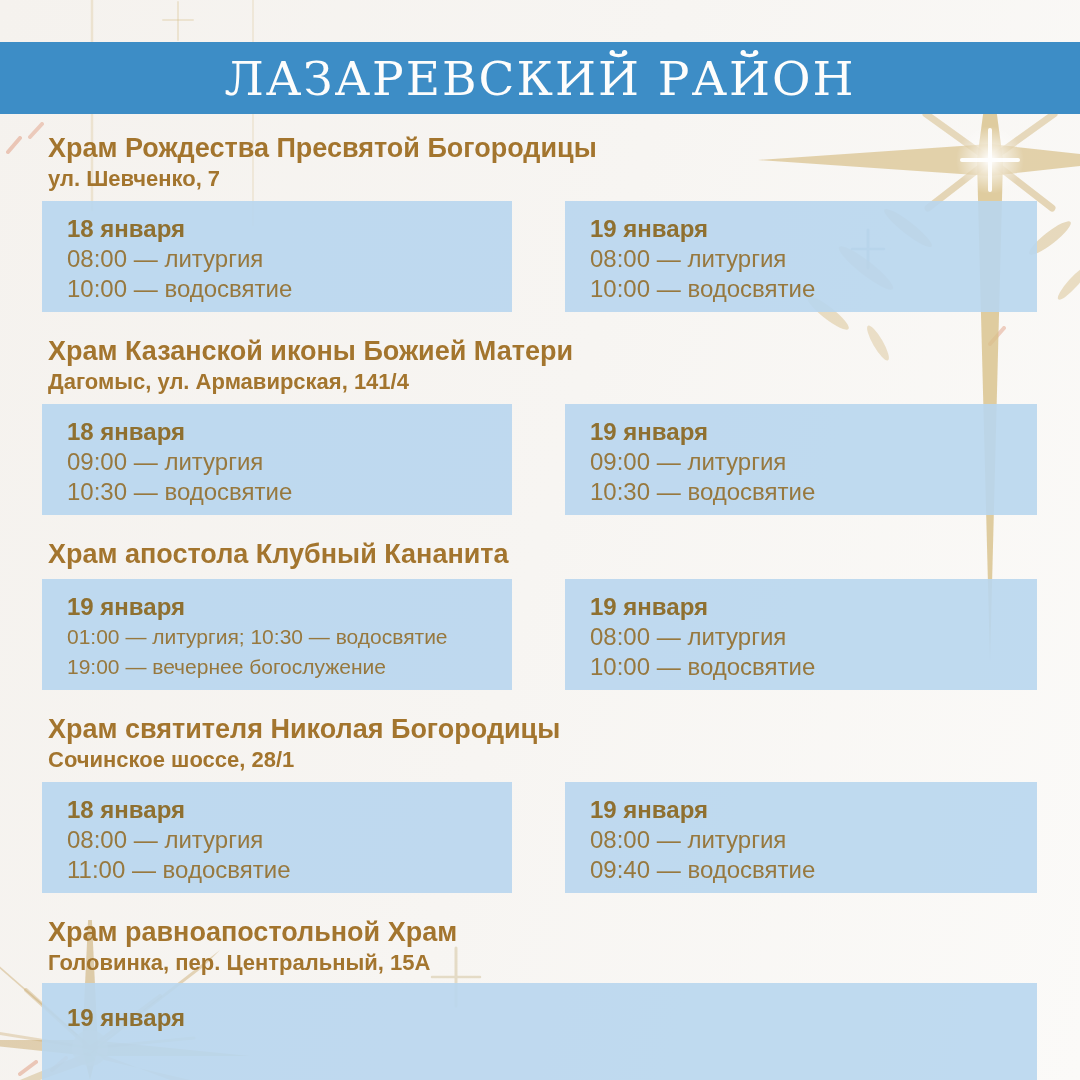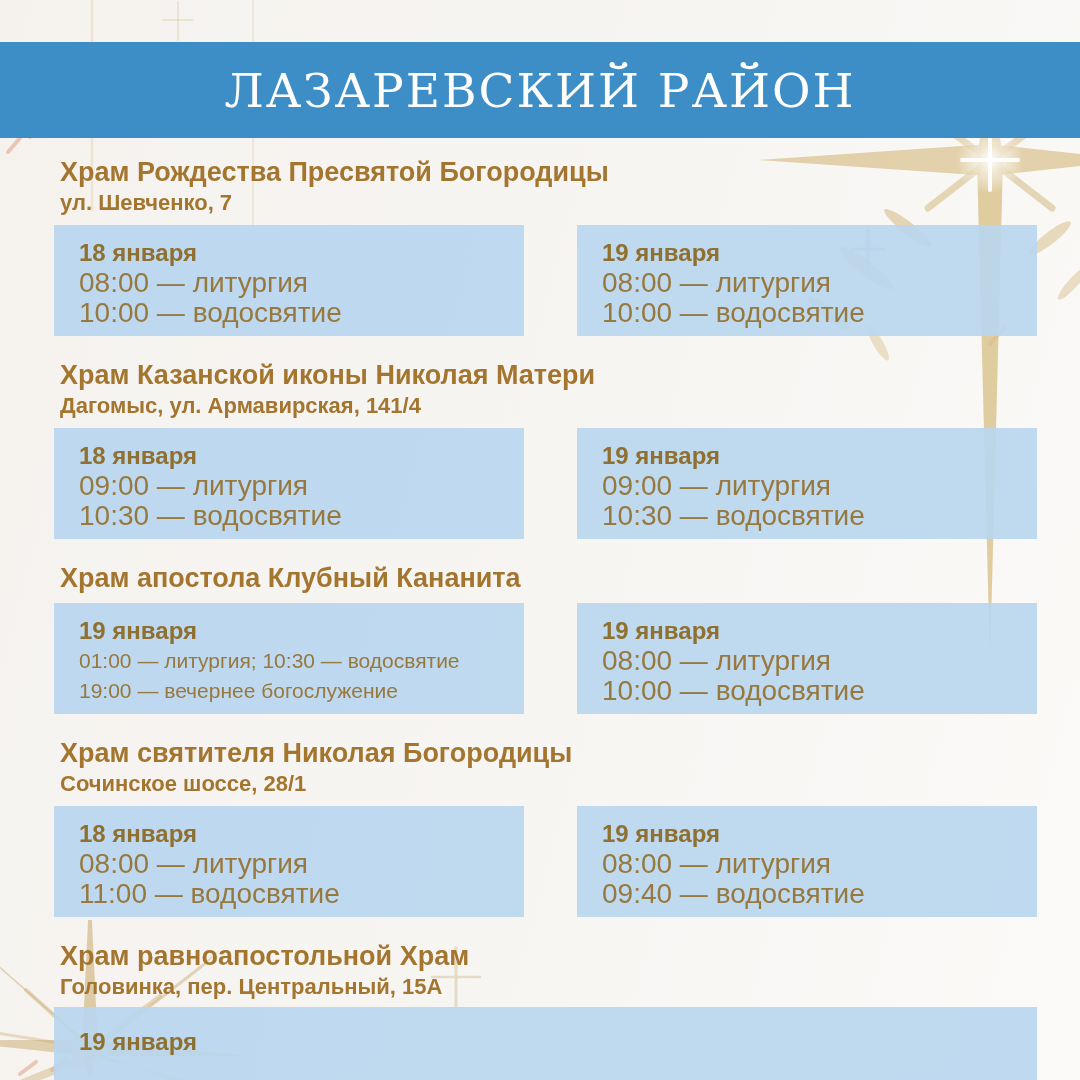--- a/index.html
+++ b/index.html
@@ -6,46 +6,46 @@
   body{
     width:1080px;height:1080px;position:relative;overflow:hidden;
     background:linear-gradient(105deg,#f5f2ee 0%,#f7f5f2 50%,#fbfaf8 100%);
     font-family:"Liberation Sans",sans-serif;
   }
   .decor{position:absolute;z-index:1;pointer-events:none;}
   .content{position:absolute;inset:0;z-index:2;}
 
   
   .banner{
-    margin-top:42px;height:96px;background:#3d8dc6;
+    margin-top:42px;height:72px;background:#3d8dc6;
     display:flex;align-items:center;justify-content:center;
   }
   .banner h1{
     margin:0;color:#fdfdfc;font-family:"DejaVu Serif","Liberation Serif",serif;
     font-weight:400;font-size:47px;line-height:1;letter-spacing:2px;
     text-transform:uppercase;
   }
 
   
   .list{padding:20px 43px 0 42px;}
-  .church{margin:0 0 25px 12px;}
+  .church{margin:0 0 25px 0;}
   .church .name{
     margin:0 0 0 6px;font-size:27px;line-height:1.1;font-weight:700;color:#a3752e;
   }
   .church .addr{
     margin:3px 0 0 6px;font-size:22px;line-height:1.1;font-weight:700;color:#a3752e;
   }
   .cards{display:grid;grid-template-columns:470px 1fr;column-gap:53px;margin-top:10px;border-radius:23px;}
   .cards.single{grid-template-columns:1fr;margin-top:8px;}
   .card{
     background:rgba(184,214,238,0.9);
     min-height:98px;box-sizing:border-box;padding:13px 25px 8px 25px;
   }
   .card .date{font-size:24px;line-height:30px;font-weight:700;color:#8f7030;}
-  .card .line{font-size:28px;line-height:30px;font-weight:400;color:#97783e;}
+  .card .line{font-size:24px;line-height:30px;font-weight:400;color:#97783e;}
   .card.small .line{font-size:21px;line-height:30px;}
   .card.full{min-height:101px;padding:20px 25px;}
   .card.full .date{margin-bottom:12px;}
 </style>
 </head>
 <body>
 
 <svg class="decor" style="left:0;top:0;width:1080px;height:1080px;" viewBox="0 0 1080 1080">
 
   <g stroke="#d8c08a" stroke-linecap="round">
@@ -150,21 +150,21 @@
         </div>
         <div class="card">
           <div class="date">19 января</div>
           <div class="line">08:00 — литургия</div>
           <div class="line">10:00 — водосвятие</div>
         </div>
       </div>
     </section>
 
     <section class="church">
-      <h2 class="name">Храм Казанской иконы Николая Матери</h2>
+      <h2 class="name">Храм Казанской иконы Божией Матери</h2>
       <div class="addr">Дагомыс, ул. Армавирская, 141/4</div>
       <div class="cards">
         <div class="card">
           <div class="date">18 января</div>
           <div class="line">09:00 — литургия</div>
           <div class="line">10:30 — водосвятие</div>
         </div>
         <div class="card">
           <div class="date">19 января</div>
           <div class="line">09:00 — литургия</div>

